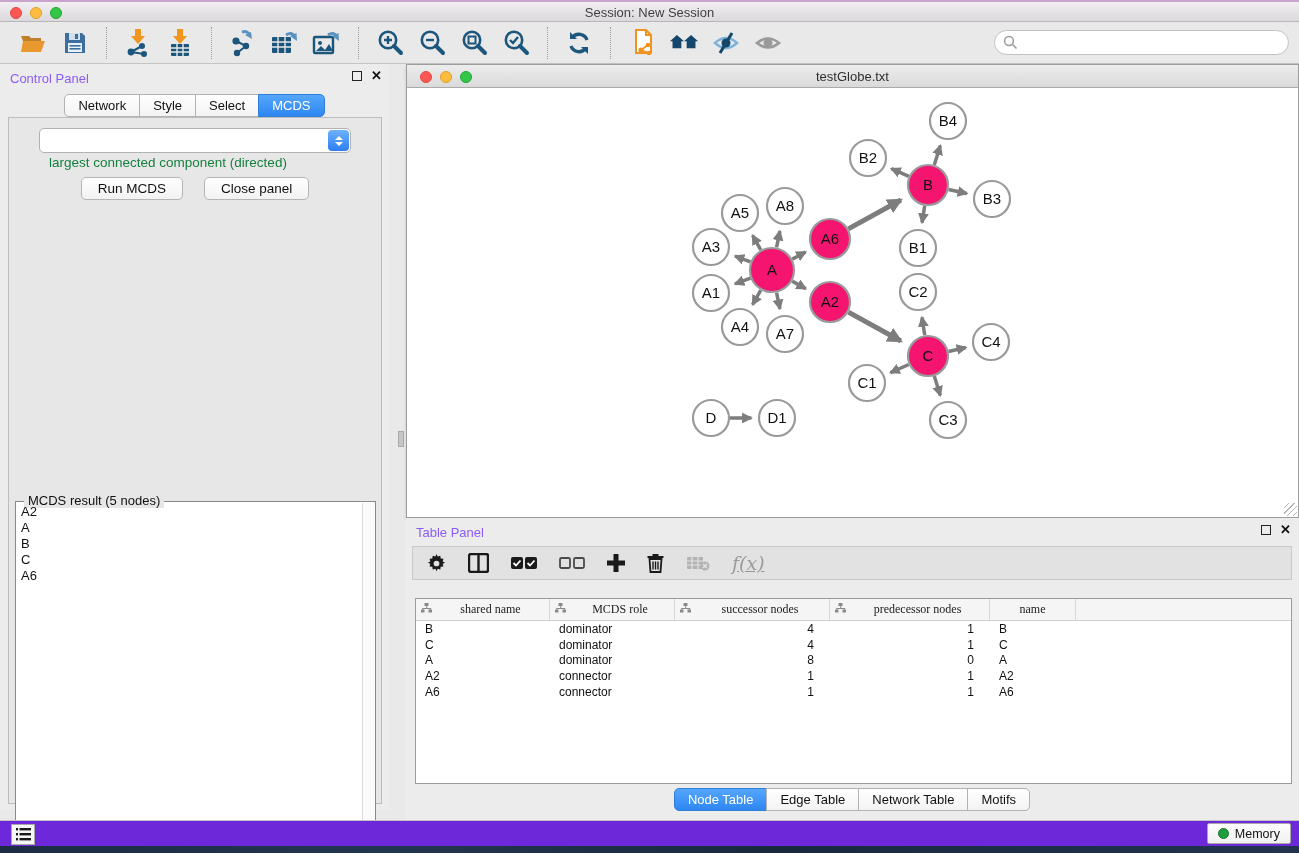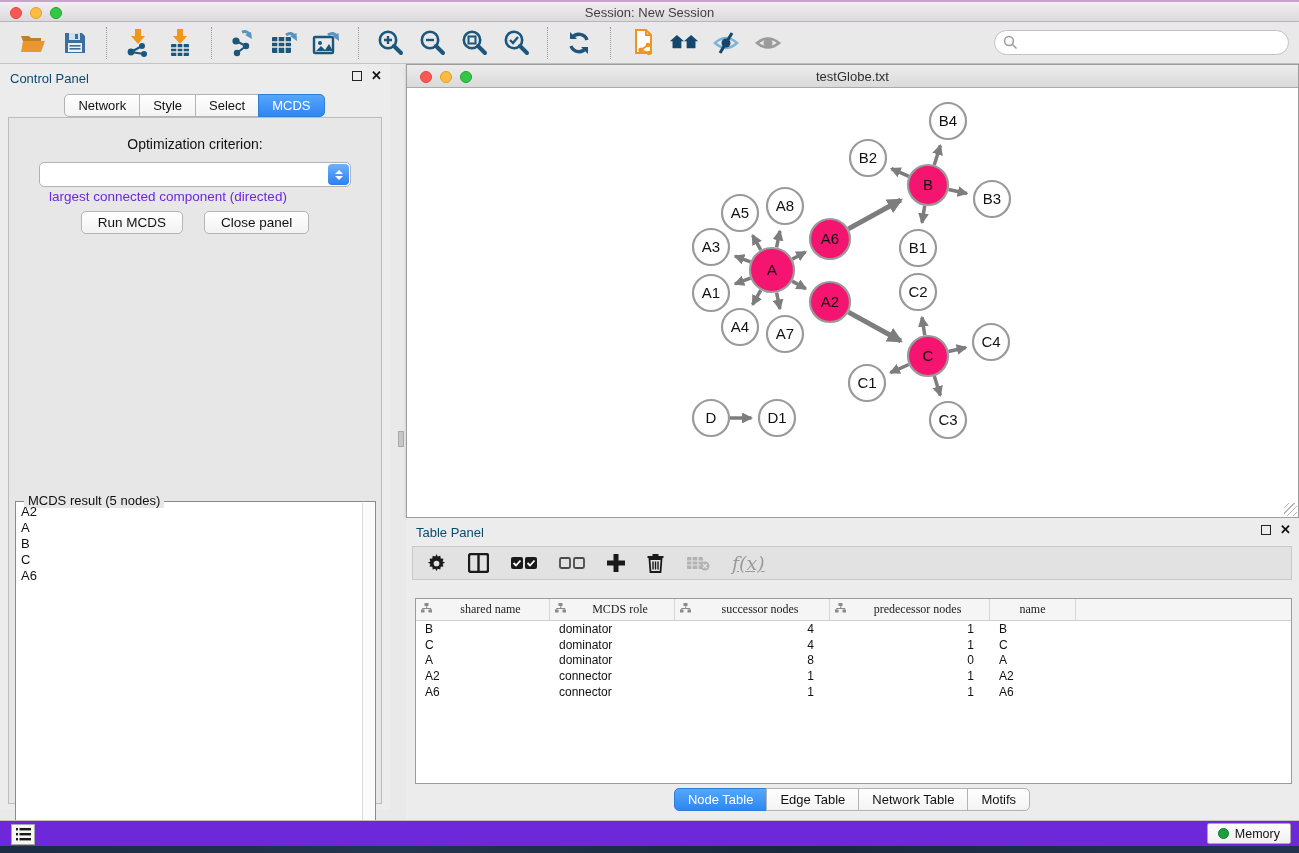--- a/index.html
+++ b/index.html
@@ -22,39 +22,39 @@
     border-bottom:1px solid #c4c4c4; display:flex; align-items:center; padding-left:12px; }
   .tb-icon { width:30px; height:30px; display:flex; align-items:center; justify-content:center; margin:0 6px; }
   .tb-sep { width:1px; height:32px; border-left:1px dotted #9a9a9a; margin:0 10px; }
   .searchbox { position:absolute; right:10px; top:8px; width:295px; height:25px; background:#fff;
     border:1px solid #c2c2c2; border-radius:13px; display:flex; align-items:center; padding-left:8px; }
   .searchbox input { border:none; outline:none; font-size:13px; width:250px; background:transparent; }
 
   
   .control-panel { position:absolute; left:0; top:64px; width:390px; height:746px; background:#ececec; }
   .panel-header { position:relative; height:26px; }
-  .panel-title { position:absolute; left:10px; top:7px; font-size:13px; color:#0c4a6e; }
+  .panel-title { position:absolute; left:10px; top:7px; font-size:13px; color:#8b5cf6; }
   .panel-btns { position:absolute; right:8px; top:7px; display:flex; gap:9px; align-items:center; }
   .float-box { width:10px; height:10px; border:1.5px solid #222; }
   .close-x { font-size:13px; font-weight:bold; color:#111; line-height:10px; }
 
   .seg-row { text-align:center; margin-top:4px; }
   .seg { display:inline-flex; }
   .seg .seg-btn { border:1px solid #b3b3b3; background:linear-gradient(#ffffff,#f3f3f3);
     padding:3px 13px; font-size:13px; color:#111; margin-left:-1px; cursor:default; }
   .seg .seg-btn:first-child { border-radius:5px 0 0 5px; }
   .seg .seg-btn:last-child { border-radius:0 5px 5px 0; }
   .seg .seg-btn.active { background:linear-gradient(#55a7fb,#2e86f2); color:#fff; border-color:#2f7fd8; }
 
   .cp-content { position:absolute; left:8px; top:53px; width:374px; height:687px;
     background:#e7e7e7; border:1px solid #bcbcbc; }
   .opt-label { text-align:center; margin-top:18px; font-size:14px; color:#111; }
   .select-box { position:relative; margin:10px auto 0 auto; width:312px; height:25px; background:#fff;
     border:1px solid #b2b2b2; border-radius:5px; display:flex; align-items:center; }
-  .select-box .sel-text { font-size:13.5px; padding-left:9px; color:#6d28d9; white-space:nowrap;margin-top:44px; }
+  .select-box .sel-text { font-size:13.5px; padding-left:9px; color:#15803d; white-space:nowrap;margin-top:44px; }
   .stepper { position:absolute; right:1px; top:1px; width:21px; height:21px; border-radius:4px;
     background:linear-gradient(#6cb2fc,#2e7ef0); display:flex; flex-direction:column; align-items:center; justify-content:center; }
   .stepper .chev { width:0; height:0; border-left:4px solid transparent; border-right:4px solid transparent; }
   .chev.up { border-bottom:4px solid #fff; margin-bottom:2px; }
   .chev.down { border-top:4px solid #fff; }
   .btn-row { text-align:center; margin-top:24px; display:flex; justify-content:center; gap:21px; }
   .mac-btn { background:linear-gradient(#ffffff,#f2f2f2); border:1px solid #b5b5b5; border-radius:5px;
     font-size:13.5px; padding:3px 16px; color:#111; }
 
   .result-group { position:absolute; left:6px; top:383px; width:361px; height:345px;
@@ -278,21 +278,20 @@
       </div>
     </div>
     <div class="seg-row"><div class="seg" id="cp-tabs">
           <button class="seg-btn">Network</button>
           <button class="seg-btn">Style</button>
           <button class="seg-btn">Select</button>
           <button class="seg-btn active">MCDS</button>
         </div></div>
 
     <div class="cp-content">
-      <div class="opt-label">Optimization criterion:</div>
       <div class="select-box">
         <span class="sel-text">largest connected component (directed)</span>
         <div class="stepper">
             <div class="chev up"></div>
             <div class="chev down"></div>
           </div>
       </div>
       <div class="btn-row">
         <button class="mac-btn">Run MCDS</button>
         <button class="mac-btn">Close panel</button>

